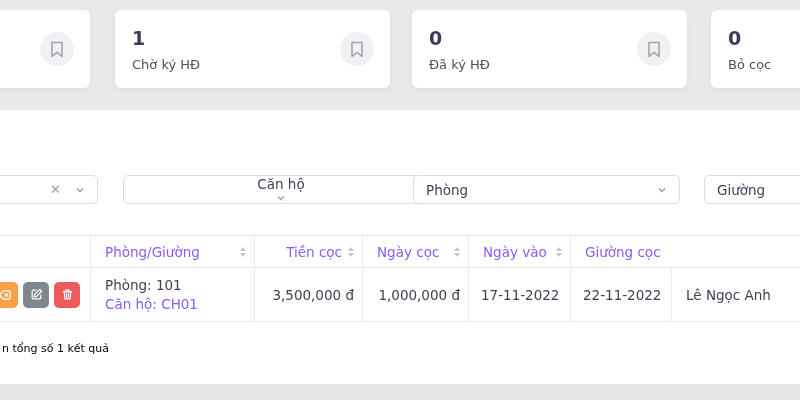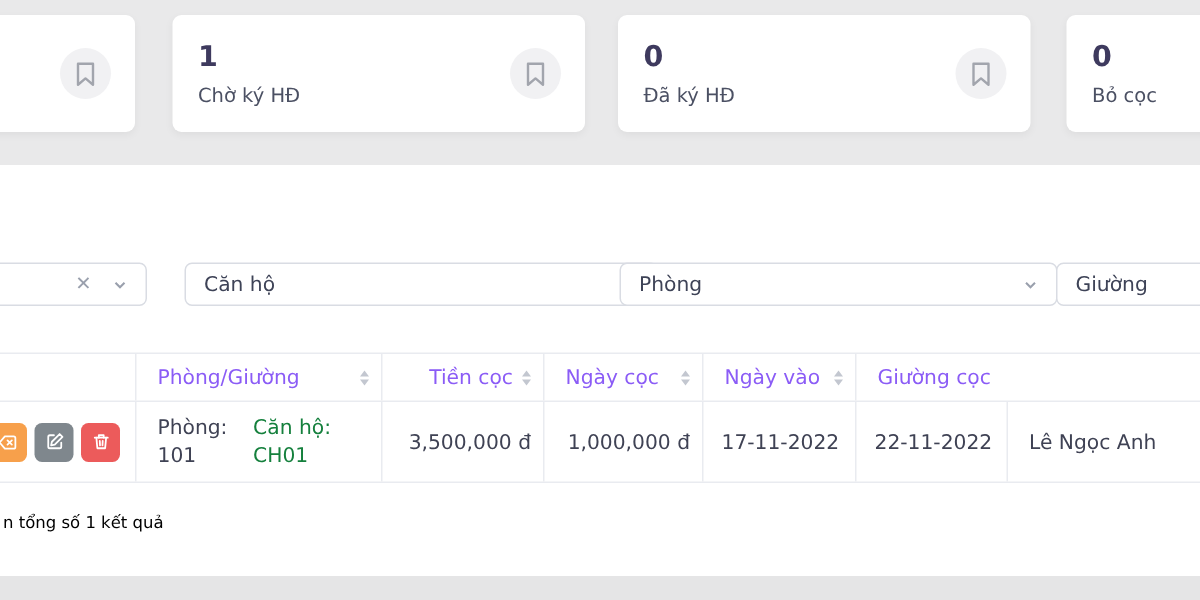--- a/index.html
+++ b/index.html
@@ -36,22 +36,22 @@
           font-size:13.5px; color:#8b5cf6; min-width:0; }
   .cell:last-child { border-right:none; }
   .cell.r { justify-content:flex-end; padding-right:8px; }
   .t-body .cell { color:#3f4254; }
   .sort { display:flex; flex-direction:column; gap:2px; margin-left:6px; }
   .sort.pushed { margin-left:auto; }
   .tri-up { width:0; height:0; border-left:3.5px solid transparent; border-right:3.5px solid transparent;
             border-bottom:4px solid #c3c7d0; }
   .tri-dn { width:0; height:0; border-left:3.5px solid transparent; border-right:3.5px solid transparent;
             border-top:4px solid #c3c7d0; }
-  .two-line { display:flex; flex-direction:row; justify-content:flex-start; line-height:1.35; }
-  .muted { color:#15803d; }
+  .two-line { display:flex; flex-direction:column; justify-content:flex-start; line-height:1.35; }
+  .muted { color:#8b5cf6; }
   .actions { gap:5px; padding-left:32px; }
   .abtn { width:26px; height:26px; border:none; border-radius:5px; display:flex; align-items:center;
           justify-content:center; cursor:pointer; flex:0 0 auto; }
   .abtn.orange { background:#f7a04b; }
   .abtn.gray   { background:#7f878d; }
   .abtn.red    { background:#ec5b5b; }
 
   .result-text { position:absolute; left:2px; top:232px; font-size:11px; color:#000000; }
 
   .bottom-strip { position:absolute; left:0; top:384px; width:800px; height:16px; background:#e5e5e6; }
@@ -100,28 +100,28 @@
   <div class="content">
 
     <div class="select" style="left:-150px;width:248px;">
       <span class="val"></span>
       <span class="clear-x">✕</span>
       <svg class="chev" viewBox="0 0 10 10">
           <polyline points="2,3.5 5,6.5 8,3.5" fill="none" stroke="#9aa0ad" stroke-width="1.4"></polyline>
         </svg>
     </div>
 
-    <div class="select" style="left:123px;width:316px;">
+    <div class="select" style="left:123px;width:316px;flex-direction:column;">
       <span class="val">Căn hộ</span>
       <svg class="chev" viewBox="0 0 10 10">
           <polyline points="2,3.5 5,6.5 8,3.5" fill="none" stroke="#9aa0ad" stroke-width="1.4"></polyline>
         </svg>
     </div>
 
-    <div class="select" style="left:413px;width:292px;">
+    <div class="select" style="left:413px;width:267px;">
       <span class="val">Phòng</span>
       <svg class="chev" viewBox="0 0 10 10">
           <polyline points="2,3.5 5,6.5 8,3.5" fill="none" stroke="#9aa0ad" stroke-width="1.4"></polyline>
         </svg>
     </div>
 
     <div class="select" style="left:704px;width:267px;">
       <span class="val">Giường</span>
 
     </div>

